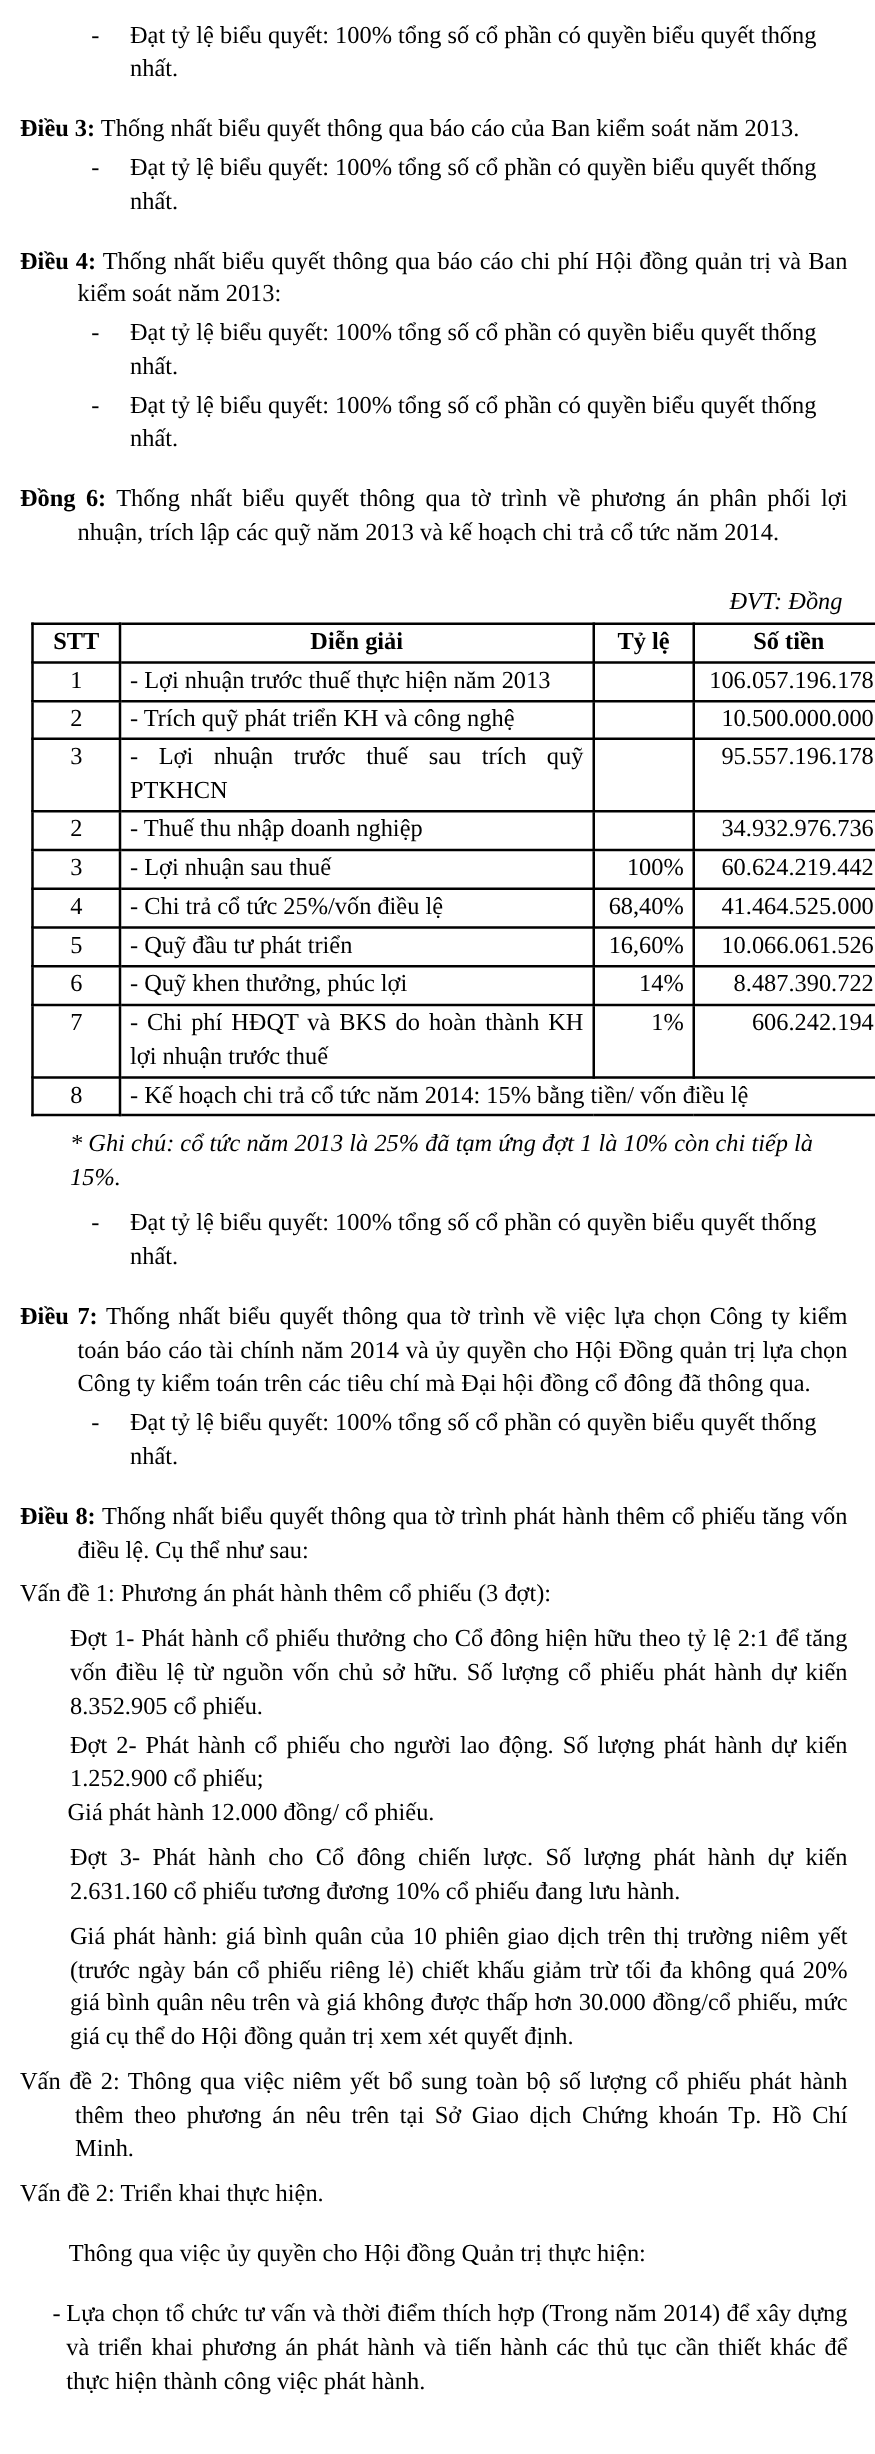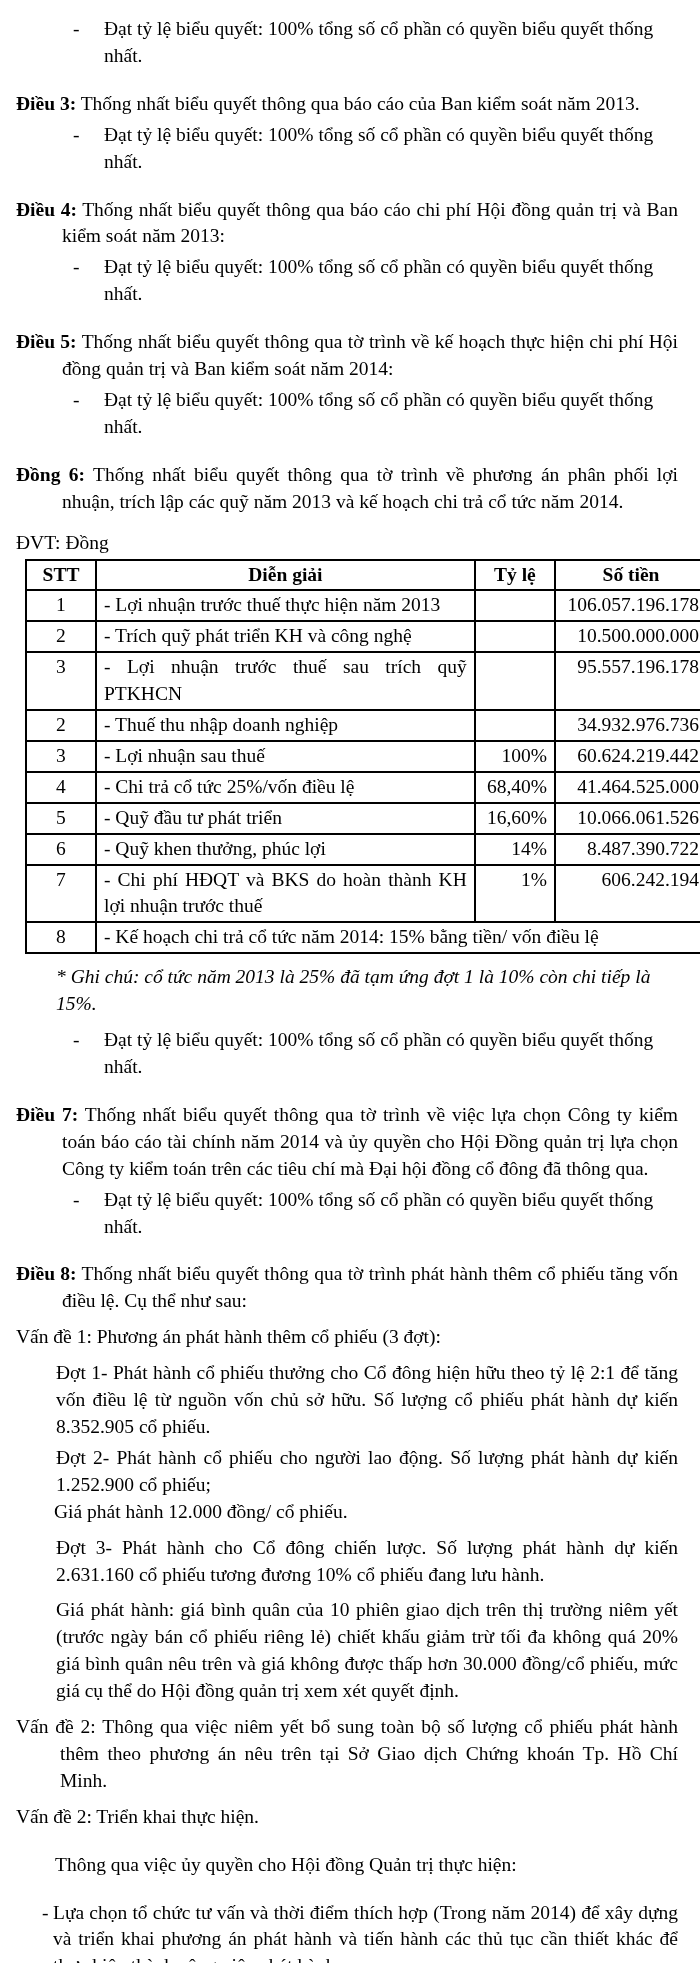--- a/index.html
+++ b/index.html
@@ -23,21 +23,21 @@
   
   .vd{padding-left:44px;text-indent:-44px;}
   
   .dot{margin-left:40px;}
   .price{margin-left:38px;}
   .intro{margin-left:39px;}
   
   .vb{padding-left:37px;text-indent:-11px;}
   .dash2{display:inline-block;width:11px;text-indent:0;}
   
-  .dvt{text-align:left;margin-top:14px;padding-right:4px;}
+  .dvt{text-align:right;font-style:italic;margin-top:28px;padding-right:4px;}
   table.fin{border-collapse:collapse;margin:2px 0 0 9px;width:683px;}
   table.fin th,table.fin td{
     border:2px solid #000;padding:1px 7px;vertical-align:top;
   }
   table.fin th{font-weight:bold;text-align:center;}
   .c-stt{width:52px;text-align:center;}
   .c-desc{width:352px;text-align:left;}
   .c-rate{width:62px;text-align:right;}
   .c-amt{width:130px;text-align:right;}
   td.c-desc{text-align:justify;}
@@ -61,24 +61,20 @@
   </div>
 
   <div class="article just mt1">
     <span class="b">Điều 4:</span>
     <span>Thống nhất biểu quyết thông qua báo cáo chi phí Hội đồng quản trị và Ban kiểm soát năm 2013:</span>
   </div>
   <div class="bullet-sub mt3">
     <span class="dash">-</span><span>Đạt tỷ lệ biểu quyết: 100% tổng số cổ phần có quyền biểu quyết thống nhất.</span>
   </div>
 
-  <div class="article just mt1">
-    <span class="b">Điều 5:</span>
-    <span>Thống nhất biểu quyết thông qua tờ trình về kế hoạch thực hiện chi phí Hội đồng quản trị và Ban kiểm soát năm 2014:</span>
-  </div>
   <div class="bullet-sub mt3">
     <span class="dash">-</span><span>Đạt tỷ lệ biểu quyết: 100% tổng số cổ phần có quyền biểu quyết thống nhất.</span>
   </div>
 
   <div class="article just mt1">
     <span class="b">Đồng 6:</span>
     <span>Thống nhất biểu quyết thông qua tờ trình về phương án phân phối lợi nhuận, trích lập các quỹ năm 2013 và kế hoạch chi trả cổ tức năm 2014.</span>
   </div>
 
   <div class="dvt">ĐVT: Đồng</div>

